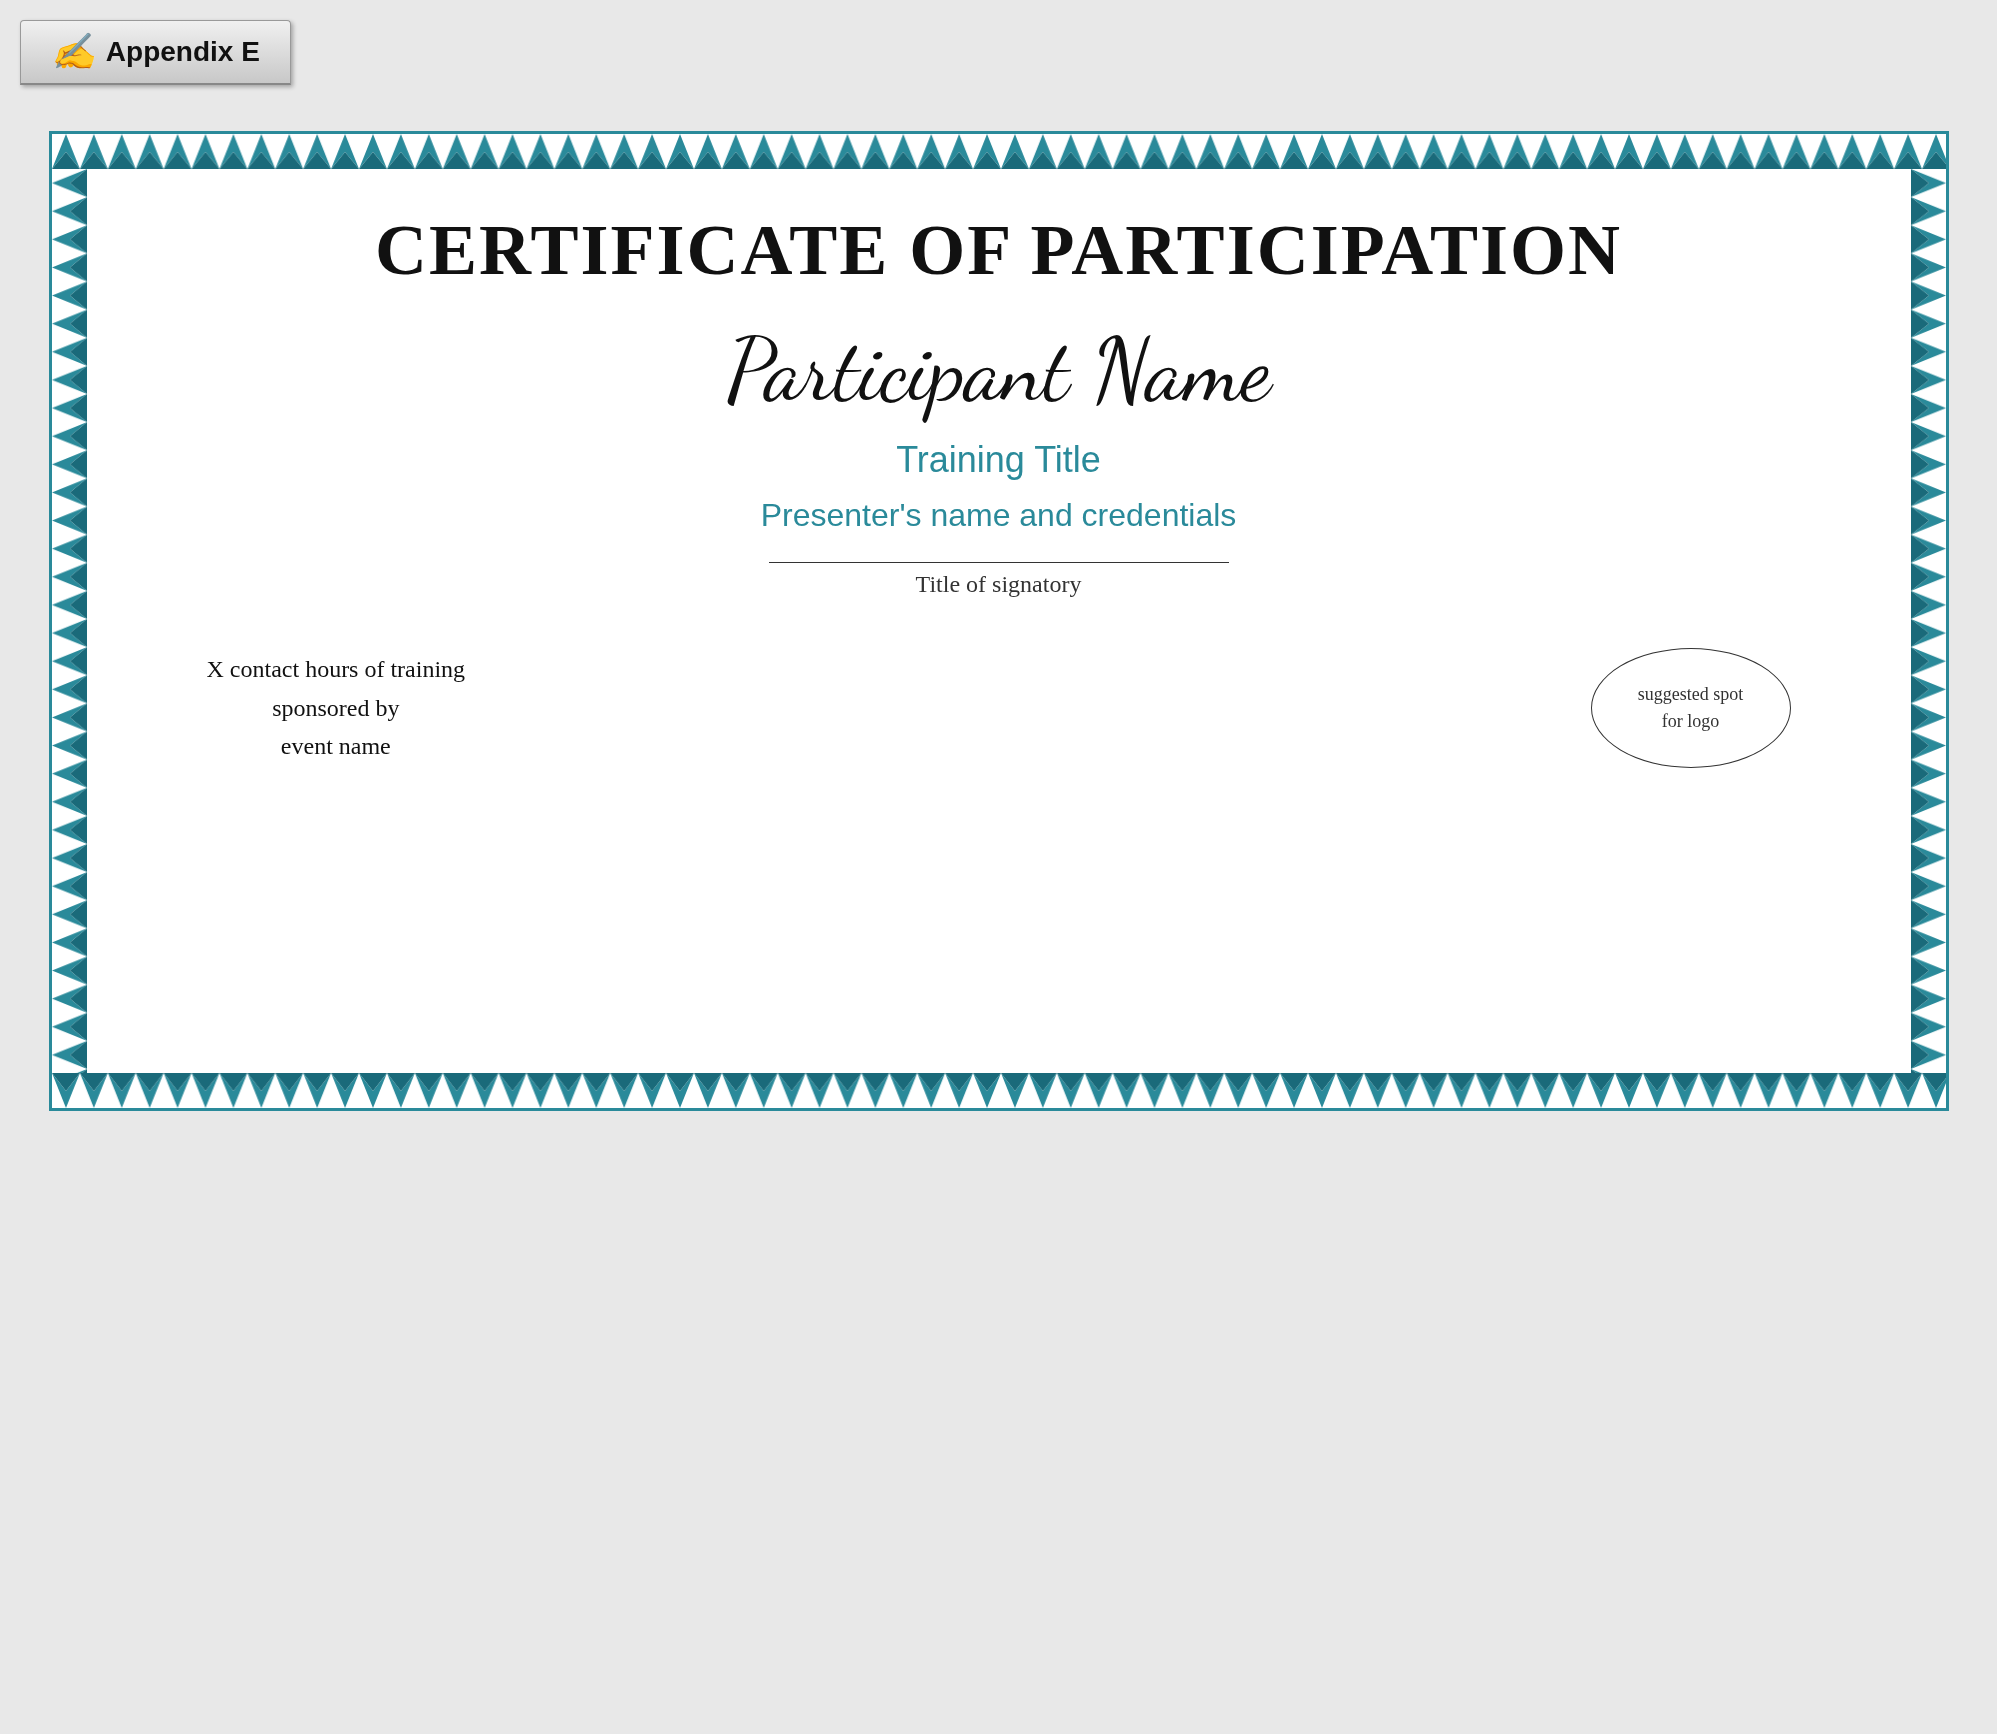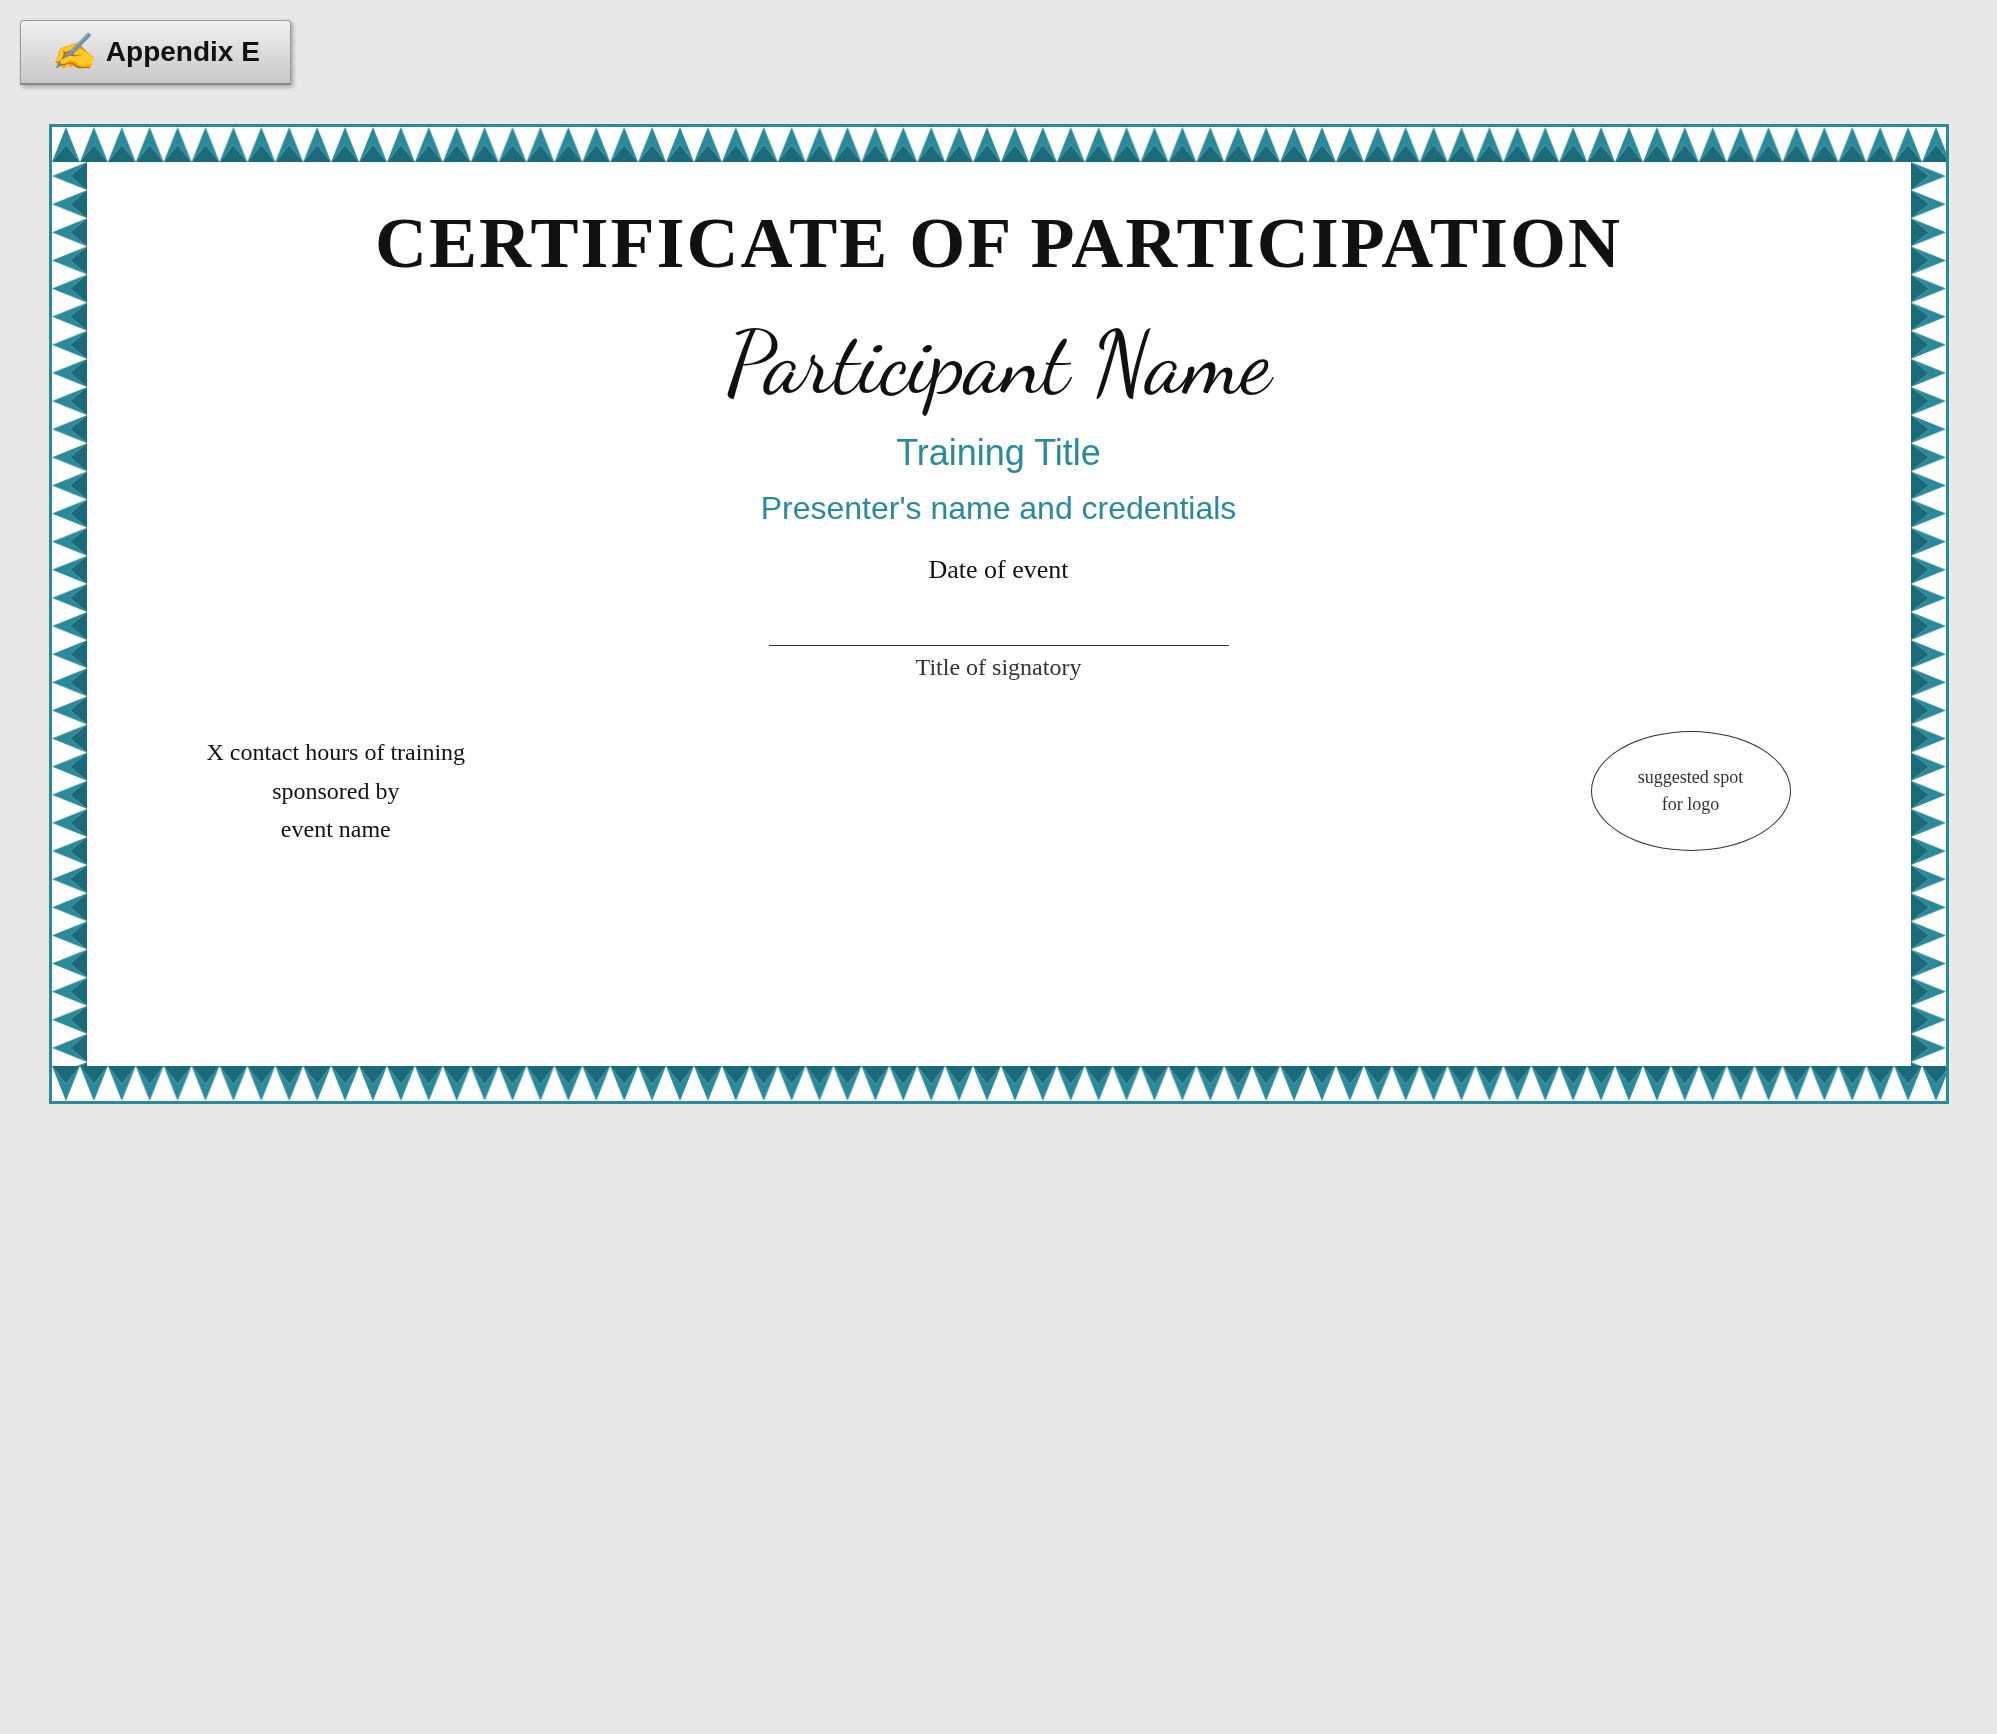--- a/index.html
+++ b/index.html
@@ -36,21 +36,21 @@
     .appendix-label {
       font-size: 28px;
       font-weight: bold;
       font-family: Arial, sans-serif;
       color: #111;
     }
 
     
     .certificate-wrapper {
       width: 1900px;
-      margin: 9px auto;
+      margin: 16px auto;
       background: #ec4899;
       position: relative;
     }
 
     
     .chevron-border {
       width: 100%;
       height: 35px;
       background: white;
       overflow: hidden;
@@ -230,21 +230,20 @@
 
         <div class="cert-title">Certificate of Participation</div>
 
         <div class="participant-name">Participant Name</div>
 
 
         <div class="training-title">Training Title</div>
 
         <div class="presenter-name">Presenter's name and credentials</div>
 
-        <div class="date-of-event">Date of event</div>
 
         <div class="signature-line-area">
           <div class="signature-line"></div>
           <div class="signature-label">Title of signatory</div>
         </div>
 
         <div class="bottom-row">
           <div class="contact-hours">
             <span>X contact hours of training</span><br>
             <span>sponsored by</span><br>

